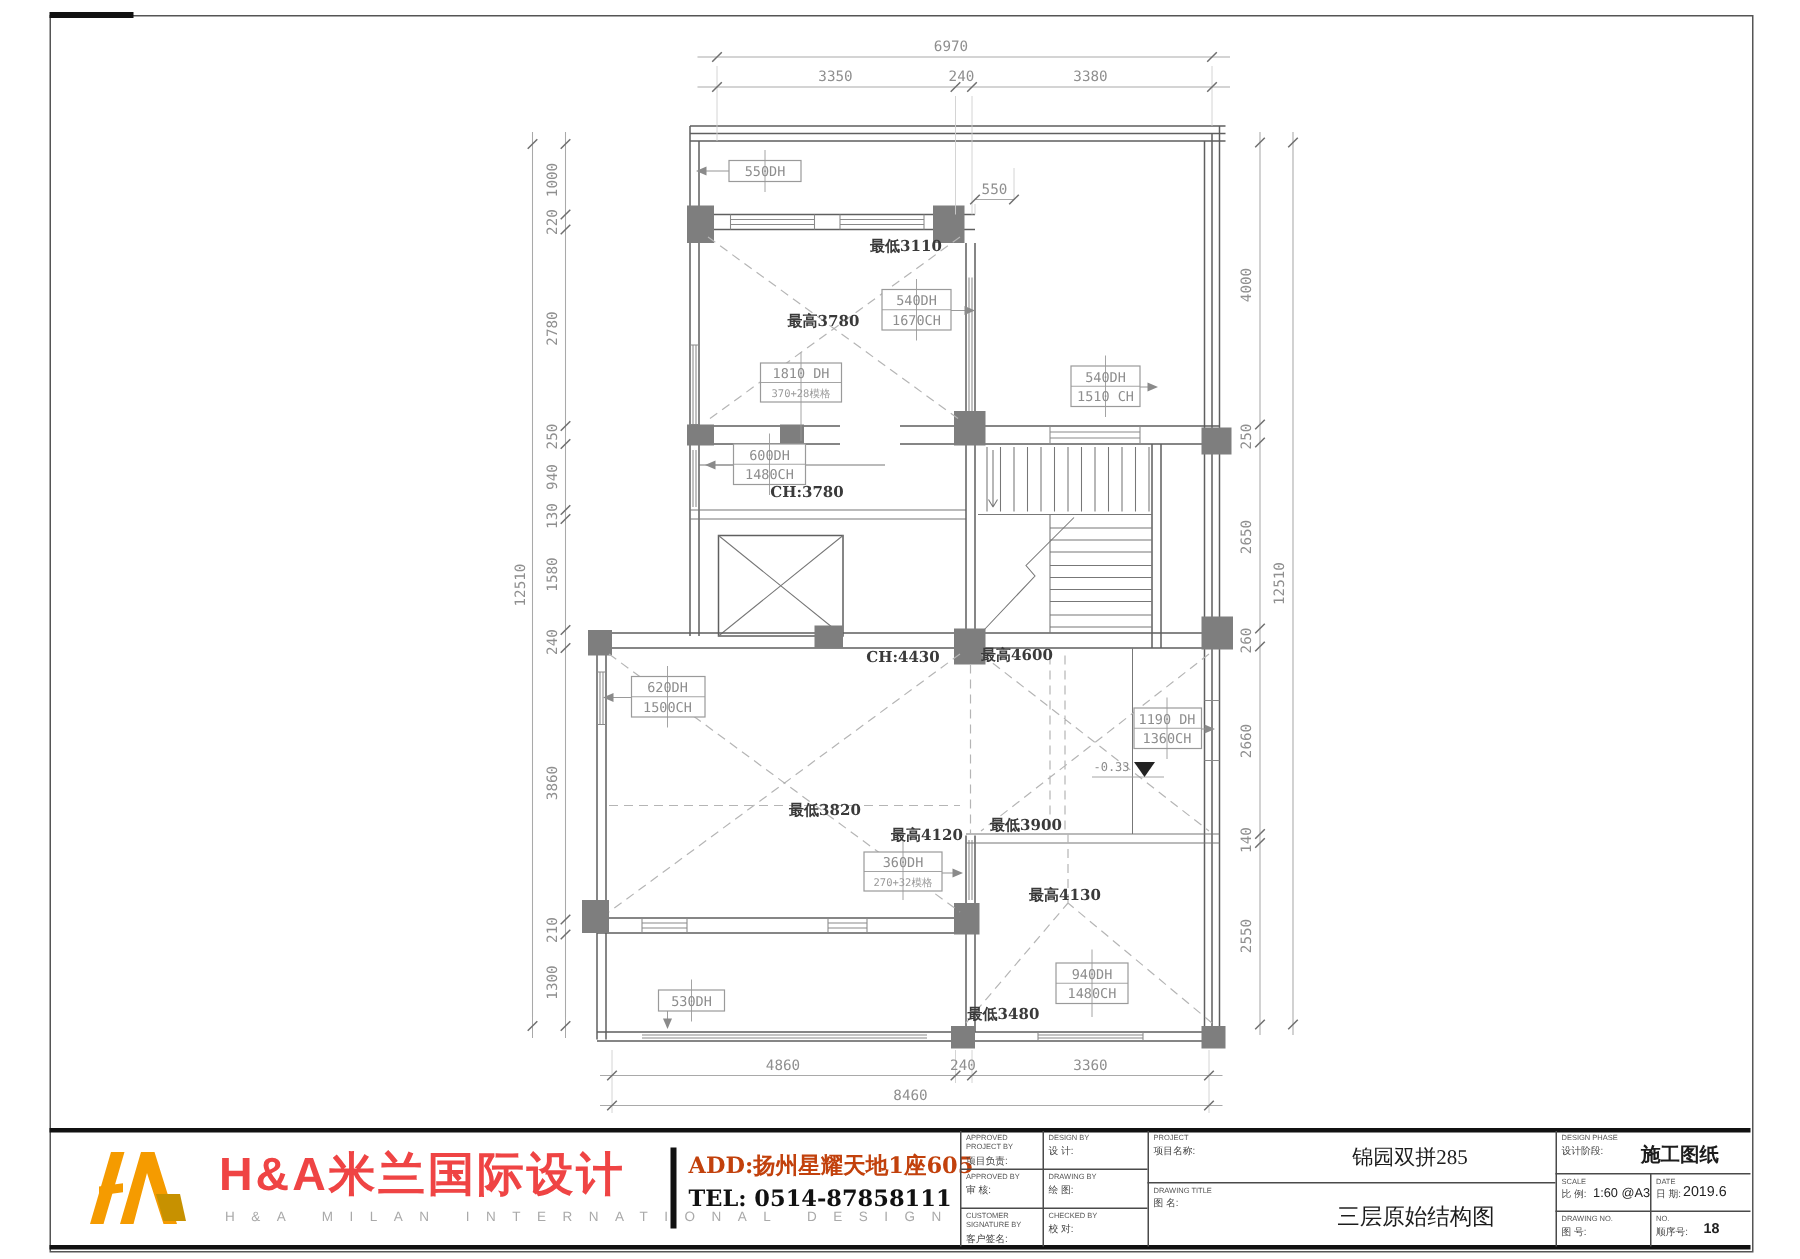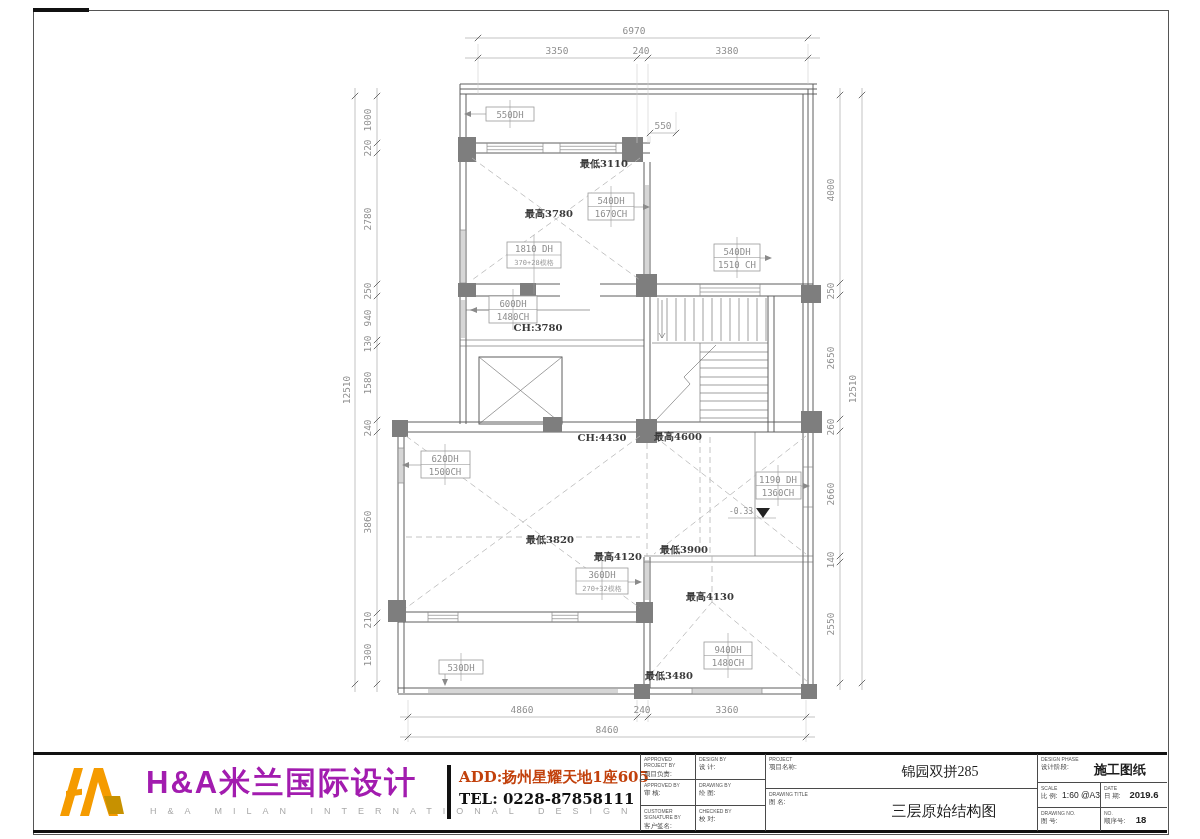--- a/index.html
+++ b/index.html
@@ -25,21 +25,21 @@
   .arr{fill:#8a8a8a;stroke:none;}
   text{user-select:none;}
   .dim{font:9.5px "DejaVu Sans Mono",monospace;fill:#8f8f8f;}
   .note{font:bold 10px "DejaVu Serif",serif;fill:#3a3a3a;}
   .tag{font:9px "DejaVu Sans Mono",monospace;fill:#8d8d8d;}
   .tagsm{font:7px "DejaVu Sans Mono",monospace;fill:#9a9a9a;}
   .lvl{font:8px "DejaVu Sans Mono",monospace;fill:#8d8d8d;}
   
   .tb-el{position:absolute;}
   .brand-cn{position:absolute;left:146px;top:762px;font-weight:bold;font-size:31px;
-            letter-spacing:2px;color:#a21caf;font-family:"Liberation Sans",sans-serif;white-space:nowrap;}
+            letter-spacing:2px;color:#ef4444;font-family:"Liberation Sans",sans-serif;white-space:nowrap;}
   .brand-en{position:absolute;left:150px;top:806px;font-size:9px;letter-spacing:11px;
             color:#a9a9a9;white-space:nowrap;}
   .divider{position:absolute;left:447px;top:765px;width:4px;height:54px;background:#111;}
   .addr{position:absolute;left:459px;top:768px;font-family:"DejaVu Serif",serif;
         font-weight:bold;font-size:15px;color:#c2410c;white-space:nowrap;}
   .tel{position:absolute;left:459px;top:790px;font-family:"DejaVu Serif",serif;
        font-weight:bold;font-size:15px;color:#111;white-space:nowrap;}
   .tl{position:absolute;background:#4a4a4a;}
   .cell{position:absolute;overflow:hidden;}
   .cl-en{display:block;font-size:5px;color:#555;line-height:1.25;white-space:pre-line;
@@ -336,21 +336,21 @@
       <path fill="#F59B00" d="M8,54 L22,6 L31,6 L17,54 Z"></path>
       <rect fill="#F59B00" x="14" y="31" width="16" height="6" transform="skewY(-8)"></rect>
       <path fill="#F59B00" d="M28,54 L42,6 L51,6 L66,54 L57,54 L46,20 L37,54 Z"></path>
       <path fill="#C79100" d="M52,34 L68,34 L72,52 L57,52 Z"></path>
     </svg>
 
     <div class="brand-cn">H&amp;A米兰国际设计</div>
     <div class="brand-en">H&amp;A MILAN INTERNATIONAL DESIGN</div>
     <div class="divider"></div>
     <div class="addr">ADD:扬州星耀天地1座605</div>
-    <div class="tel">TEL: 0228-87858111</div>
+    <div class="tel">TEL: 0514-87858111</div>
 
     <div class="tl" style="left:640px;top:754px;width:1px;height:77px;"></div>
     <div class="tl" style="left:695px;top:754px;width:1px;height:77px;"></div>
     <div class="tl" style="left:765px;top:754px;width:1px;height:77px;"></div>
     <div class="tl" style="left:1037px;top:754px;width:1px;height:77px;"></div>
     <div class="tl" style="left:1100px;top:782px;width:1px;height:49px;"></div>
     <div class="tl" style="left:640px;top:779px;width:125px;height:1px;"></div>
     <div class="tl" style="left:640px;top:805px;width:125px;height:1px;"></div>
     <div class="tl" style="left:765px;top:788px;width:272px;height:1px;"></div>
     <div class="tl" style="left:1037px;top:782px;width:130px;height:1px;"></div>
@@ -404,21 +404,21 @@
     <div class="cell" style="left:1038px;top:783px;width:61px;height:23px;">
       <span class="cl-en">SCALE</span>
       <span class="cl-cn">比 例:</span>
     </div>
     <div class="val-num" style="left:1060px;top:790px;width:40px;font-size:8.5px;text-align:right;">1:60 @A3</div>
 
     <div class="cell" style="left:1101px;top:783px;width:65px;height:23px;">
       <span class="cl-en">DATE</span>
       <span class="cl-cn">日 期:</span>
     </div>
-    <div class="val-num" style="left:1122px;top:789px;width:44px;font-size:9.5px;text-align:center;font-weight:bold;">2019.6</div>
+    <div class="val-num" style="left:1122px;top:789px;width:44px;font-size:9.5px;">2019.6</div>
 
     <div class="cell" style="left:1038px;top:808px;width:61px;height:22px;">
       <span class="cl-en">DRAWING NO.</span>
       <span class="cl-cn">图 号:</span>
     </div>
     <div class="val-num" style="left:1058px;top:849px;width:42px;font-size:9px;text-align:center;">3F-P-01</div>
 
     <div class="cell" style="left:1101px;top:808px;width:65px;height:22px;">
       <span class="cl-en">NO.</span>
       <span class="cl-cn">顺序号:</span>

